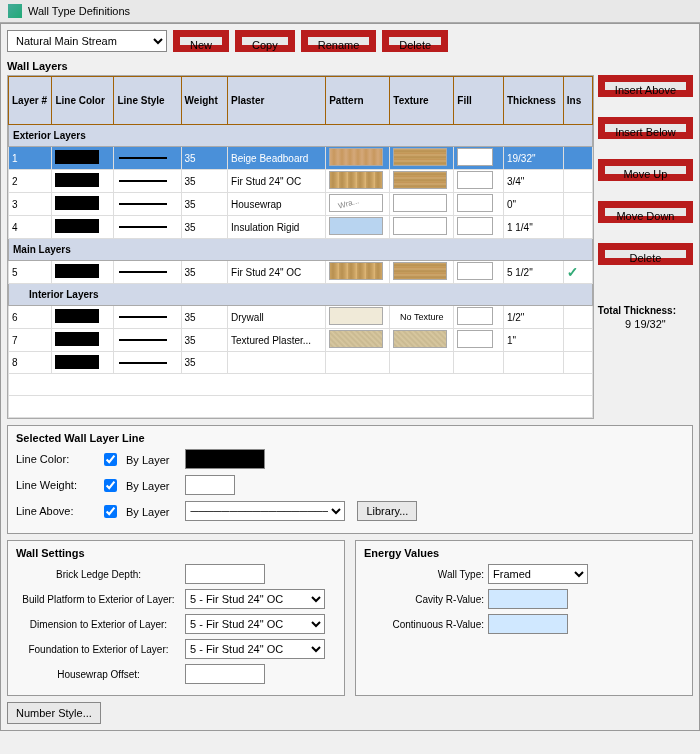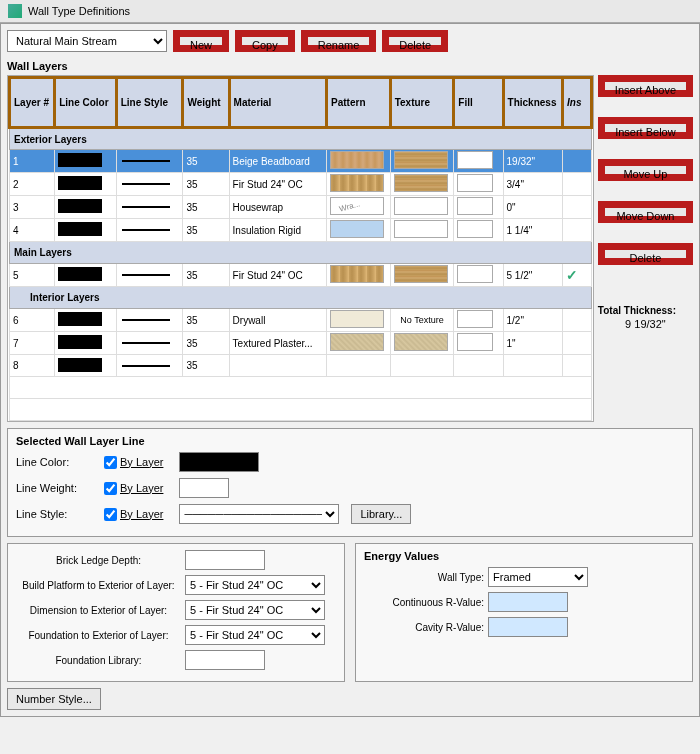--- a/index.html
+++ b/index.html
@@ -4,27 +4,27 @@
   <style>
     * { box-sizing: border-box; margin: 0; padding: 0; font-family: Arial, sans-serif; font-size: 11px; }
     body { background: #f0f0f0; width: 700px; min-height: 754px; }
     .title-bar { background: #e8e8e8; border-bottom: 1px solid #aaa; padding: 4px 8px; display: flex; align-items: center; gap: 6px; font-size: 12px; }
     .title-bar .app-icon { width: 14px; height: 14px; background: linear-gradient(135deg, #4a9, #2a7); display: inline-block; }
     .main-container { background: #f0f0f0; padding: 6px; border: 1px solid #999; margin: 0; }
     .top-bar { display: flex; align-items: center; gap: 6px; margin-bottom: 8px; }
     .dropdown-select { height: 22px; border: 1px solid #888; background: white; padding: 2px 4px; width: 160px; }
     .btn { height: 22px; border: 7px solid #b91c1c; background: #e8e8e8; padding: 2px 10px; cursor: pointer; font-size: 11px; }
     .layers-table { width: 100%; border-collapse: collapse; }
-    .layers-table th { background: #d0d8e8; border: 3px solid #a16207; padding: 18px 3px; font-size: 10px; text-align: left; white-space: nowrap; }
+    .layers-table th { background: #d0d8e8; border: 1px solid #a16207; padding: 18px 3px; font-size: 10px; text-align: left; white-space: nowrap; }
     .layers-table td { border: 1px solid #ddd; padding: 1px 3px; font-size: 10px; white-space: nowrap; height: 22px; }
     .row-ext-selected td { background: #4a90d9; color: white; }
     .checkmark { color: #3a7; font-weight: bold; font-size: 14px; }
     .selected-layer-section { border: 1px solid #999; background: #f8f8f8; margin-bottom: 6px; padding: 6px 8px; }
     .form-row { display: flex; align-items: center; margin-bottom: 6px; gap: 8px; }
-    .checkbox-label { display: flex; align-items: flex-start; gap: 3px; text-decoration: underline; }
+    .checkbox-label { display: flex; align-items: flex-end; gap: 9px; }
     .input-text { height: 20px; border: 1px solid #888; padding: 1px 4px; background: white; }
     .input-sm { width: 50px; }
     .line-style-input { width: 150px; height: 20px; border: 1px solid #888; background: white; }
     .lib-btn { height: 20px; padding: 1px 8px; border: 1px solid #888; background: #e8e8e8; cursor: pointer; }
     .two-col { display: flex; gap: 10px; margin-bottom: 6px; }
     .col-left { flex: 1; border: 1px solid #999; background: #f8f8f8; padding: 6px 8px; }
     .col-right { flex: 1; border: 1px solid #999; background: #f8f8f8; padding: 6px 8px; }
     .wall-settings-row { display: flex; align-items: center; margin-bottom: 5px; gap: 4px; }
     .ws-label { width: 165px; text-align: center; font-size: 10px; }
     .ws-input { height: 20px; border: 1px solid #888; padding: 1px 4px; background: white; width: 80px; }
@@ -68,26 +68,26 @@
   <div style="font-weight:bold; margin-bottom:3px;">Wall Layers</div>
   <div style="display:flex; gap:4px; margin-bottom:6px;">
     <div class="wall-layers-outer" style="flex:1;">
       <table class="layers-table" style="width:100%; border-collapse:collapse;">
         <thead>
           <tr>
             <th style="width:42px;">Layer #</th>
             <th style="width:60px;">Line Color</th>
             <th style="width:65px;">Line Style</th>
             <th style="width:45px;">Weight</th>
-            <th style="width:95px;">Material</th>
+            <th style="width:95px;">Plaster</th>
             <th style="width:62px;">Pattern</th>
             <th style="width:62px;">Texture</th>
             <th style="width:48px;">Fill</th>
             <th style="width:58px;">Thickness</th>
-            <th style="width:28px;font-style:italic;">Ins</th>
+            <th style="width:28px;">Ins</th>
           </tr>
         </thead>
         <tbody>
 
           <tr>
             <td colspan="10" style="background:#d0d8e8; font-weight:bold; font-size:10px; padding:2px 4px; border:1px solid #aaa;">Exterior Layers</td>
           </tr>
 
           <tr class="row-ext-selected">
             <td>1</td>
@@ -254,34 +254,35 @@
     </div>
     <div class="form-row">
       <span style="width:80px;">Line Weight:</span>
       <label class="checkbox-label">
         <input type="checkbox" checked="" style="">
         <span>By Layer</span>
       </label>
       <input type="text" class="input-text input-sm" style="margin-left: 8px;">
     </div>
     <div class="form-row">
-      <span style="width:80px;">Line Style:</span>
+      <span style="width:80px;">Line Above:</span>
       <label class="checkbox-label">
         <input type="checkbox" checked="" style="">
         <span>By Layer</span>
       </label>
       <select class="line-style-input" style="margin-left:8px; width:160px;">
         <option>──────────────────────────</option>
       </select>
       <button class="lib-btn" style="margin-left:4px;">Library...</button>
     </div>
   </div>
 
   <div class="two-col">
     <div class="col-left">
+      <div style="font-weight:bold; margin-bottom:5px;">Wall Settings</div>
       <div class="wall-settings-row">
         <span class="ws-label">Brick Ledge Depth:</span>
         <input type="text" class="ws-input" style="">
       </div>
       <div class="wall-settings-row">
         <span class="ws-label">Build Platform to Exterior of Layer:</span>
         <select class="ws-dropdown">
           <option>5 - Fir Stud 24" OC</option>
         </select>
       </div>
@@ -291,39 +292,39 @@
           <option>5 - Fir Stud 24" OC</option>
         </select>
       </div>
       <div class="wall-settings-row">
         <span class="ws-label">Foundation to Exterior of Layer:</span>
         <select class="ws-dropdown">
           <option>5 - Fir Stud 24" OC</option>
         </select>
       </div>
       <div class="wall-settings-row">
-        <span class="ws-label">Foundation Library:</span>
+        <span class="ws-label">Housewrap Offset:</span>
         <input type="text" class="ws-input" style="">
       </div>
     </div>
     <div class="col-right">
       <div style="font-weight:bold; margin-bottom:5px;">Energy Values</div>
       <div class="energy-row">
         <span class="en-label">Wall Type:</span>
         <select class="en-dropdown">
           <option>Framed</option>
         </select>
       </div>
       <div class="energy-row">
+        <span class="en-label">Cavity R-Value:</span>
+        <input type="text" class="en-input" style="">
+      </div>
+      <div class="energy-row">
         <span class="en-label">Continuous R-Value:</span>
         <input type="text" class="en-input" style="">
       </div>
-      <div class="energy-row">
-        <span class="en-label">Cavity R-Value:</span>
-        <input type="text" class="en-input" style="">
-      </div>
     </div>
   </div>
 
   <div class="bottom-bar">
     <button class="num-style-btn">Number Style...</button>
   </div>
 </div>
 
 </body></html>

